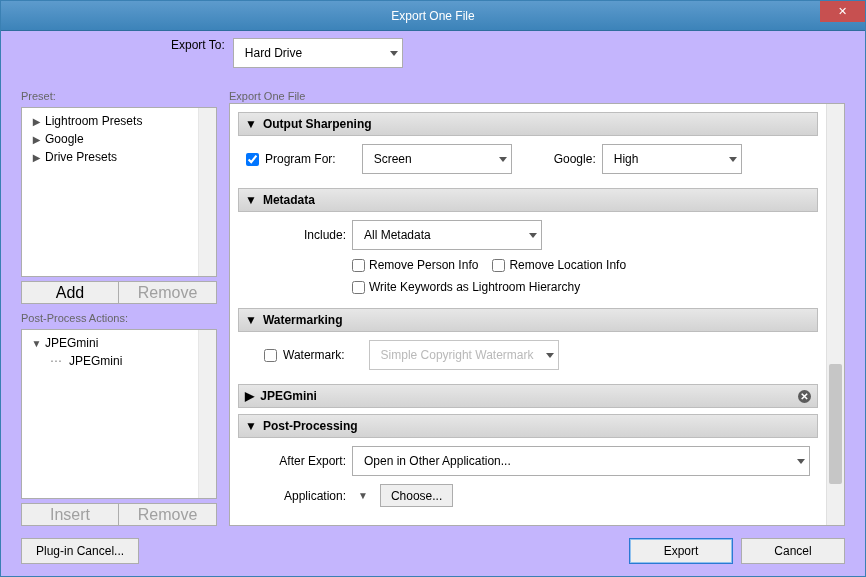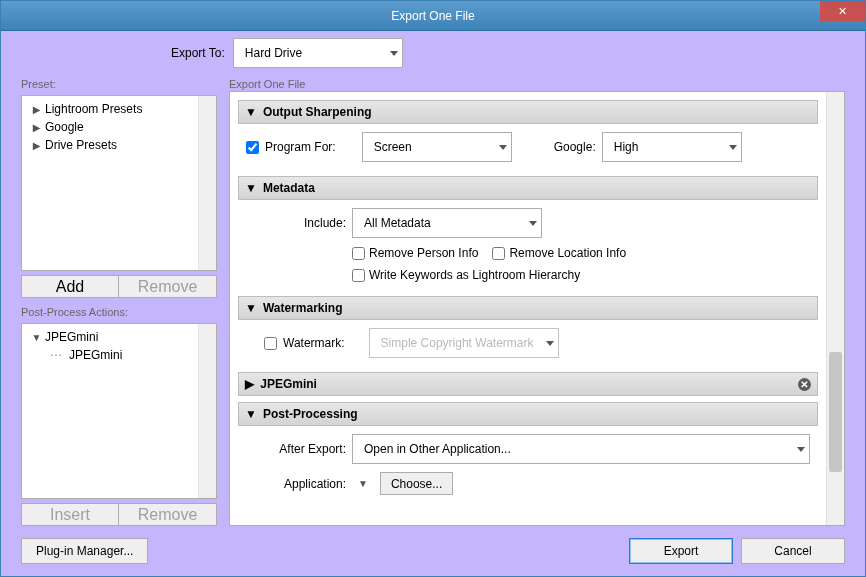--- a/index.html
+++ b/index.html
@@ -1,21 +1,21 @@
 <!DOCTYPE html>
 <html><head>
 <meta charset="utf-8">
 <style>
 html,body{margin:0;padding:0;height:100%;font-family:"Segoe UI",Tahoma,sans-serif;font-size:12px;color:#000;background:#fff}
 .window{width:866px;height:577px;background:#c4b5fd;border:1px solid #3a80b3;box-sizing:border-box;position:relative;display:flex;flex-direction:column}
 .titlebar{height:29px;background:linear-gradient(#5d9bcd,#3c83b9);display:flex;align-items:center;position:relative;border-bottom:1px solid #2f6d9d}
 .titlebar .title{flex:1;text-align:center;color:#fff;font-size:12px}
 .close-btn{position:absolute;right:0;top:0;width:45px;height:21px;background:#c75050;color:#fff;display:flex;align-items:center;justify-content:center;cursor:pointer;font-size:11px}
 .content{flex:1;padding:7px 20px 12px 20px;display:flex;flex-direction:column;gap:6px;box-sizing:border-box}
-.export-to-row{display:flex;align-items:center;gap:8px;padding-left:150px;margin-bottom:4px}
+.export-to-row{display:flex;align-items:flex-start;gap:8px;padding-left:150px;margin-bottom:16px}
 .label{text-align:right}
 select,input[type=text]{font-family:inherit;font-size:12px;height:30px;border:1px solid #adadad;background:#fff;padding:0 11px;box-sizing:border-box}
 .sel-export-to{width:170px}
 .columns{display:flex;gap:12px;flex:1;min-height:0}
 .left-col{width:196px;display:flex;flex-direction:column;gap:4px}
 .right-col{flex:1;display:flex;flex-direction:column;min-height:0}
 .col-label{color:#666;font-size:11px;margin-bottom:1px}
 .listbox{border:1px solid #adadad;background:#fff;flex:1;position:relative;overflow:hidden}
 .preset-listbox{height:188px}
 .list-inner{padding:4px 2px}
@@ -222,20 +222,20 @@
           </div>
           <div class="settings-vscroll">
             <div class="settings-thumb"></div>
           </div>
         </div>
       </div>
 
     </div>
 
     <div class="footer">
-      <div class="push-btn">Plug-in Manager...</div>
+      <div class="push-btn">Plug-in Cancel...</div>
       <div class="spacer"></div>
       <div class="push-btn primary" style="width:74px">Export</div>
       <div class="push-btn" style="width:74px">Cancel</div>
     </div>
 
   </div>
 </div>
 
 </body></html>

